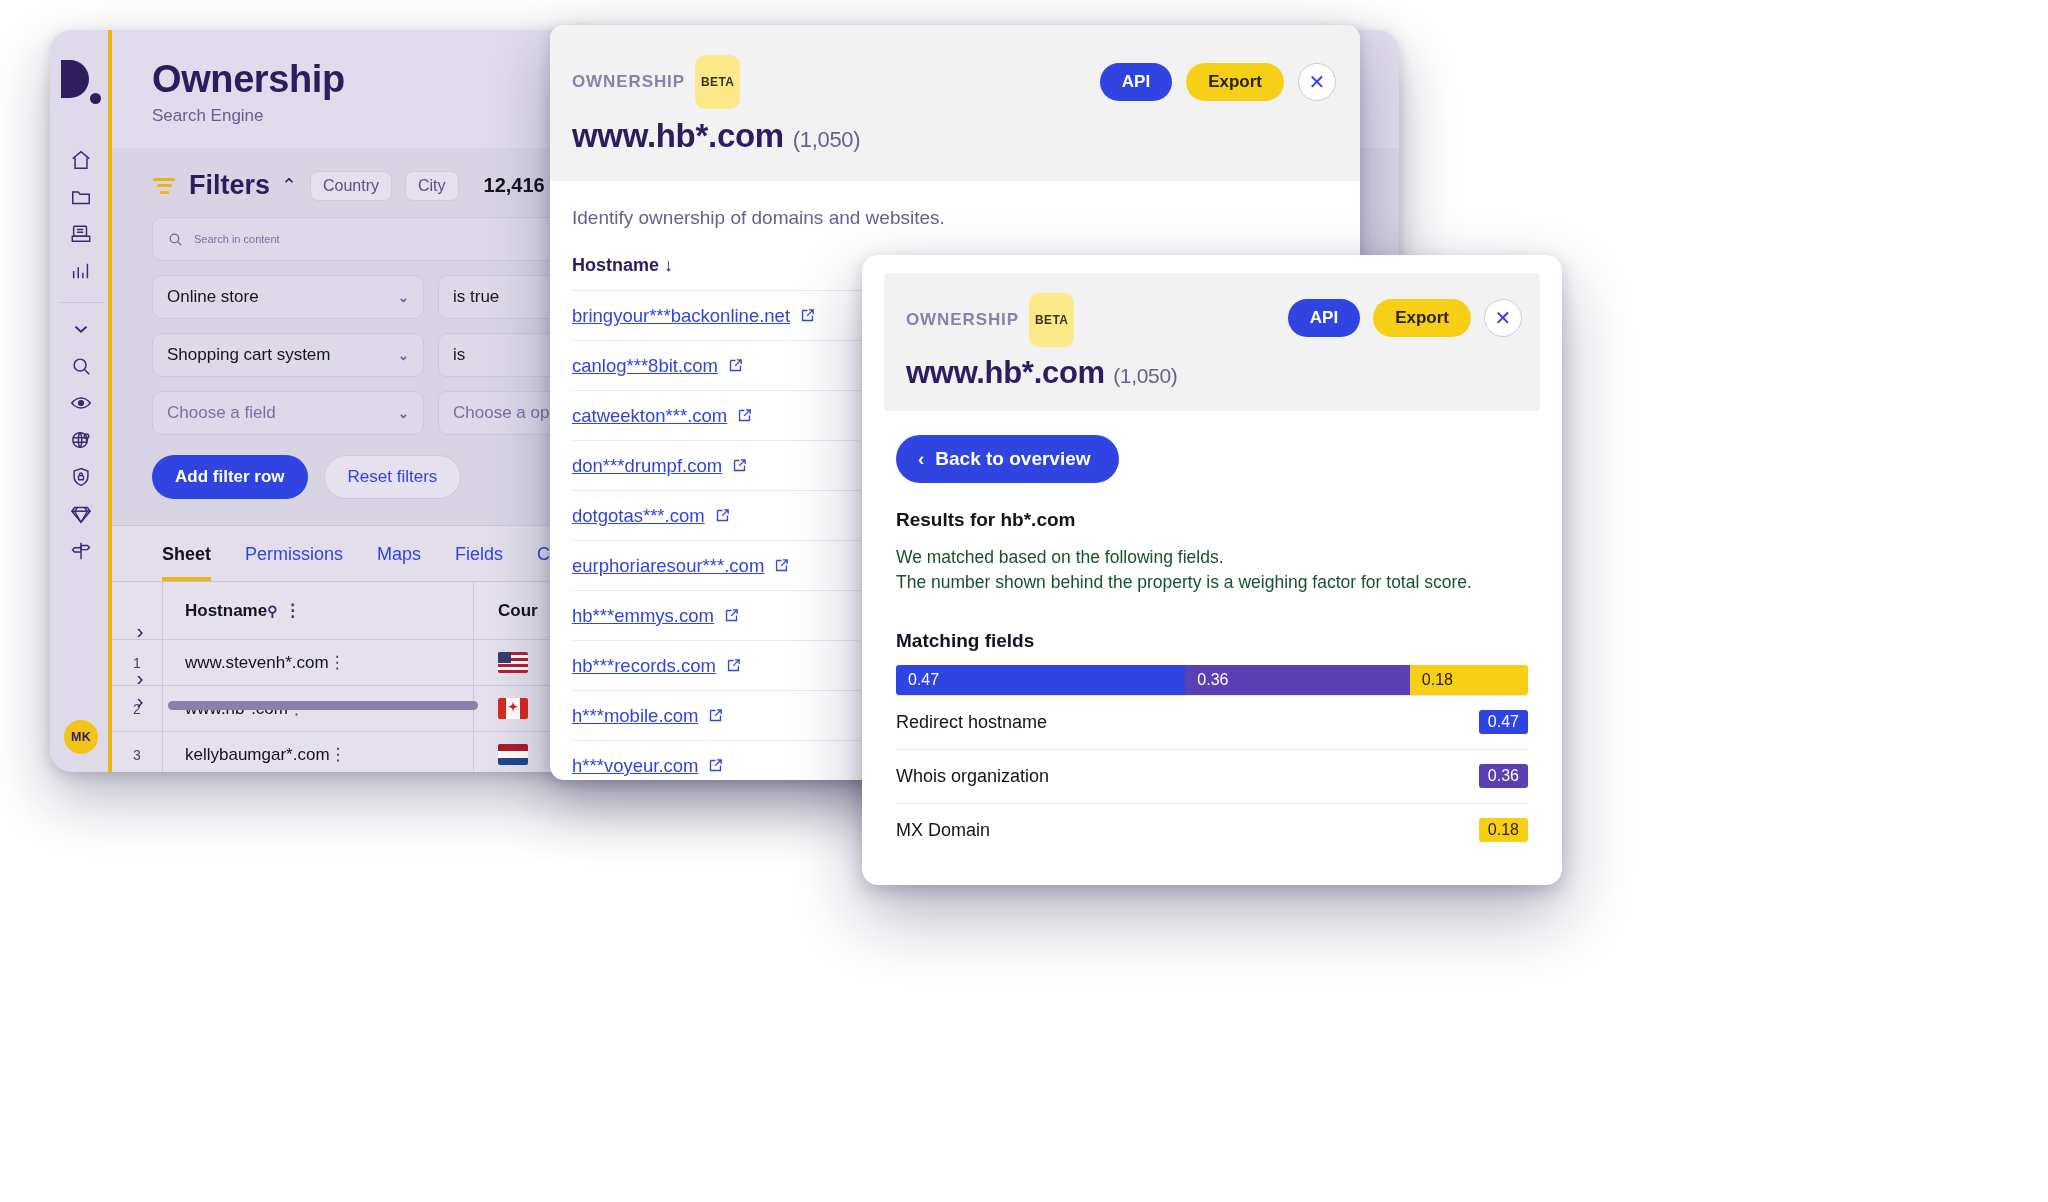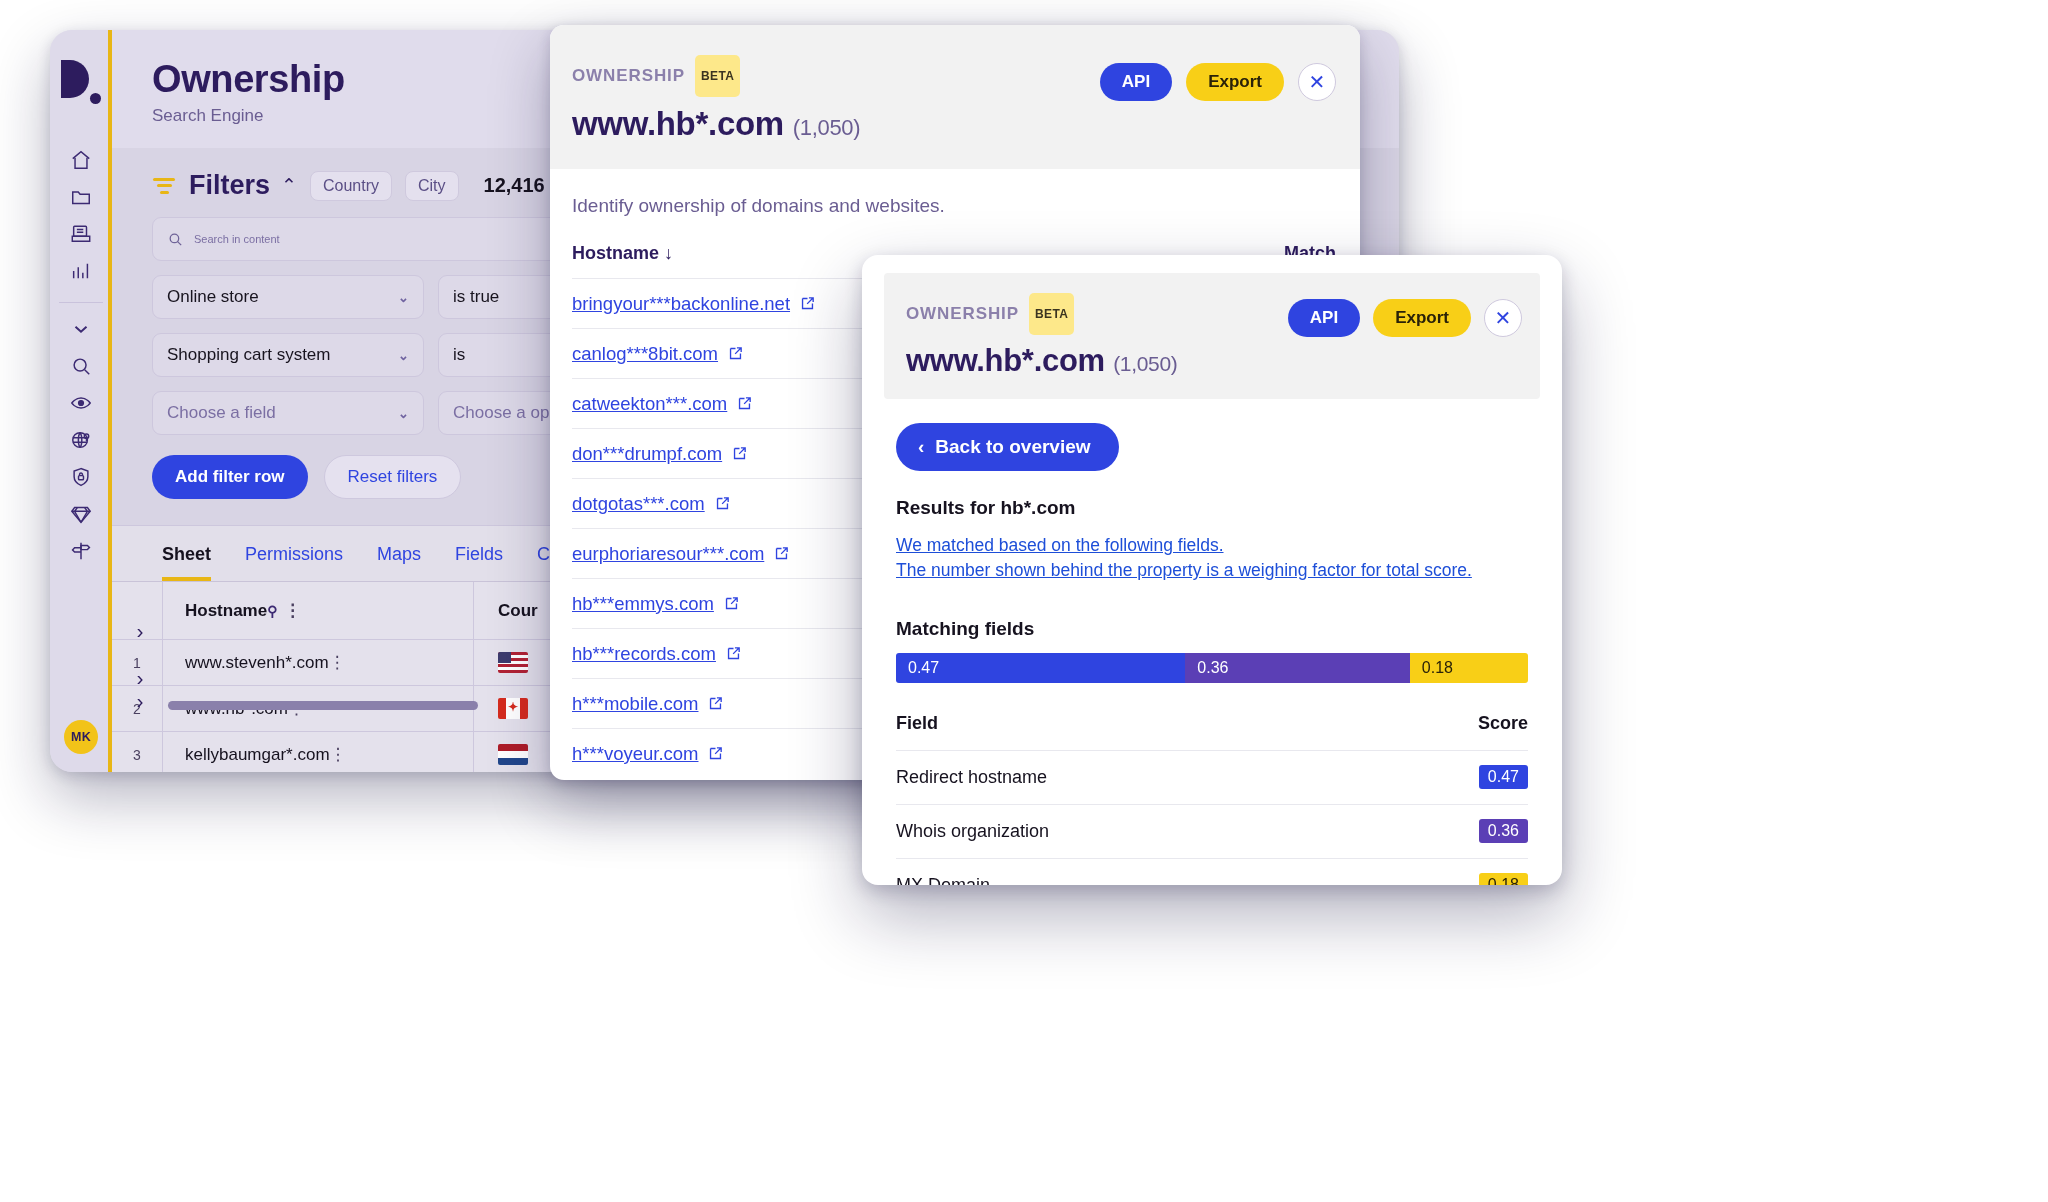--- a/index.html
+++ b/index.html
@@ -137,21 +137,21 @@
     position: absolute; left: 550px; top: 25px;
     width: 810px; height: 755px;
     background: #ffffff; border-radius: 14px;
     box-shadow: 0 26px 60px rgba(20,16,60,.30), 0 4px 14px rgba(20,16,60,.18);
     overflow: hidden;
   }
   .own-head { background: #f2f2f2; padding: 30px 34px 26px 22px; position: relative; }
   .eyebrow { display: flex; align-items: center; gap: 10px; margin-bottom: 8px; }
   .eyebrow-txt { font-size: 17px; font-weight: bold; color: #8b80ab; letter-spacing: .9px; }
   .beta { background: #fde88a; color: #3b3420; font-size: 12px; font-weight: bold;
-          padding: 14px 6px; border-radius: 5px; letter-spacing: .4px; }
+          padding: 20px 6px; border-radius: 10px; letter-spacing: .4px; }
   .own-title { font-size: 33px; font-weight: bold; color: #2d1c5e; letter-spacing: -.3px;}
   .own-count { font-size: 22px; color: #6a5d92; font-weight: normal; }
   .own-actions { position: absolute; right: 24px; top: 38px; display: flex; align-items: center; gap: 14px; }
   .pill-api { background: #2f44e0; color:#fff; font-weight: bold; font-size: 17px;
               border-radius: 20px; padding: 9px 22px; border: none;}
   .pill-export { background: #f8cf17; color:#2a2208; font-weight: bold; font-size: 17px;
                  border-radius: 20px; padding: 9px 22px; border: none;}
   .close-btn { width: 38px; height: 38px; border-radius: 50%; border: 1px solid #cfc9de;
                background:#fff; color:#2f44e0; display:flex; align-items:center; justify-content:center;
                font-size: 20px;}
@@ -180,21 +180,21 @@
   .det-head { background: #f2f2f2; margin: 18px 22px 0 22px; border-radius: 4px;
               padding: 20px 22px 20px 22px; position: relative; }
   .det-title { font-size: 31px; font-weight: bold; color: #2d1c5e; letter-spacing: -.3px;}
   .det-count { font-size: 21px; color: #6a5d92; font-weight: normal; }
   .det-actions { position: absolute; right: 18px; top: 26px; display:flex; align-items:center; gap: 13px;}
   .det-body { padding: 24px 34px 0 34px; }
   .back-btn { background:#2f44e0; color:#fff; font-weight:bold; font-size: 19px;
               border:none; border-radius: 24px; padding: 13px 28px 13px 22px;
               display:inline-flex; align-items:center; gap: 11px; }
   .results-h { font-size: 19px; font-weight: bold; color:#16121f; margin: 26px 0 14px; }
-  .results-p { font-size: 17.5px; color: #1d4ed8; line-height: 1.45; text-decoration: underline; }
+  .results-p { font-size: 17.5px; color: #14532d; line-height: 1.45; }
   .mf-h { font-size: 19px; font-weight: bold; color:#16121f; margin: 34px 0 13px; }
   .mf-bar { display: flex; height: 30px; border-radius: 3px; overflow: hidden; }
   .mf-seg { display:flex; align-items:center; padding-left: 12px; font-size: 16px; }
   .seg-a { background:#2f44e0; color:#fff; }
   .seg-b { background:#5b3fb5; color:#fff; }
   .seg-c { background:#f8cf17; color:#2a2208; }
   .tbl-head { display:flex; justify-content: space-between; font-size: 18px;
               font-weight: bold; color:#16121f; padding: 30px 0 16px; }
   .tbl-row { display:flex; justify-content: space-between; align-items:center;
              height: 54px; border-top: 1px solid #e8e8ee; font-size: 18px; color:#16121f;}
@@ -542,24 +542,20 @@
       <div class="results-p">We matched based on the following fields.</div>
       <div class="results-p">The number shown behind the property is a weighing factor for total score.</div>
 
       <div class="mf-h">Matching fields</div>
       <div class="mf-bar">
         <div class="mf-seg seg-a" style="flex:47">0.47</div>
         <div class="mf-seg seg-b" style="flex:36">0.36</div>
         <div class="mf-seg seg-c" style="flex:18">0.18</div>
       </div>
 
-      <div class="tbl-head">
-        <span>Field</span>
-        <span>Score</span>
-      </div>
 
       <div class="tbl-row">
         <span>Redirect hostname</span>
         <span class="score a">0.47</span>
       </div>
       <div class="tbl-row">
         <span>Whois organization</span>
         <span class="score b">0.36</span>
       </div>
       <div class="tbl-row">

